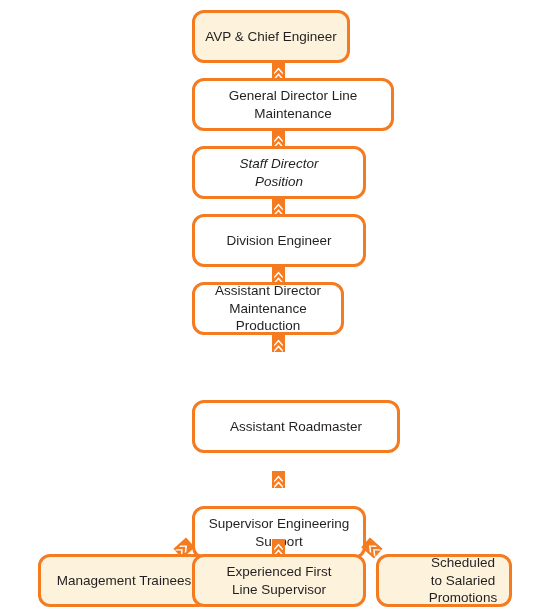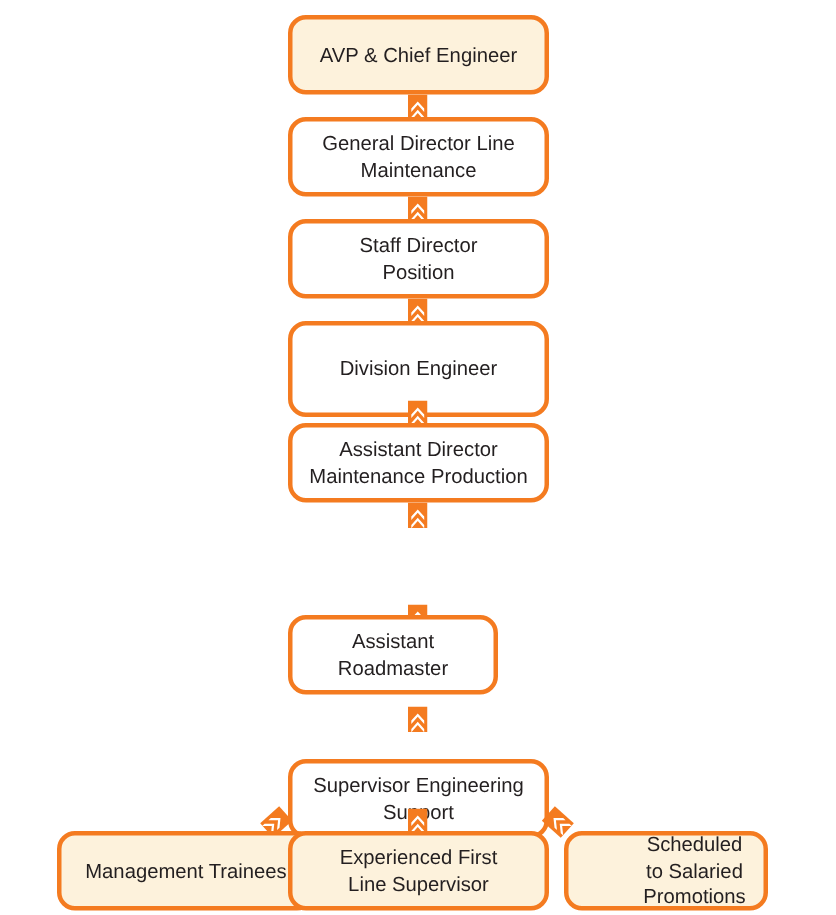--- a/index.html
+++ b/index.html
@@ -60,71 +60,71 @@
     width: 30px;
     height: 26px;
   }
   .connector-d svg { display: block; }
 </style>
 </head>
 <body>
 
 <div id="chart-root">
 
-  <div class="node cream" style="left:192px; top:10px; width:174px; height:53px;">
+  <div class="node cream" style="left:192px; top:10px; width:158px; height:53px;">
     <span class="node-label">AVP &amp; Chief Engineer</span>
   </div>
 
   <div class="connector-v" style="left:272px; top:63px;">
     <svg width="13" height="17" viewBox="0 0 13 17" xmlns="http://www.w3.org/2000/svg">
       <rect x="0" y="0" width="13" height="17" fill="#F47B20"></rect>
       <path d="M2.2 9.4 L6.5 4.6 L10.8 9.4 L10.8 11.6 L6.5 6.8 L2.2 11.6 Z" fill="#ffffff"></path>
       <path d="M2.2 15.0 L6.5 10.2 L10.8 15.0 L10.8 17.2 L6.5 12.4 L2.2 17.2 Z" fill="#ffffff"></path>
     </svg>
   </div>
 
-  <div class="node white" style="left:192px; top:78px; width:174px; height:53px;">
+  <div class="node white" style="left:192px; top:78px; width:202px; height:53px;">
     <span class="node-label">General Director Line
 Maintenance</span>
   </div>
 
   <div class="connector-v" style="left:272px; top:131px;">
     <svg width="13" height="17" viewBox="0 0 13 17" xmlns="http://www.w3.org/2000/svg">
       <rect x="0" y="0" width="13" height="17" fill="#F47B20"></rect>
       <path d="M2.2 9.4 L6.5 4.6 L10.8 9.4 L10.8 11.6 L6.5 6.8 L2.2 11.6 Z" fill="#ffffff"></path>
       <path d="M2.2 15.0 L6.5 10.2 L10.8 15.0 L10.8 17.2 L6.5 12.4 L2.2 17.2 Z" fill="#ffffff"></path>
     </svg>
   </div>
 
-  <div class="node white" style="left:192px; top:146px; width:174px; height:53px;">
+  <div class="node white" style="left:192px; top:146px; width:174px; height:53px;font-style:italic;">
     <span class="node-label">Staff Director
 Position</span>
   </div>
 
   <div class="connector-v" style="left:272px; top:199px;">
     <svg width="13" height="17" viewBox="0 0 13 17" xmlns="http://www.w3.org/2000/svg">
       <rect x="0" y="0" width="13" height="17" fill="#F47B20"></rect>
       <path d="M2.2 9.4 L6.5 4.6 L10.8 9.4 L10.8 11.6 L6.5 6.8 L2.2 11.6 Z" fill="#ffffff"></path>
       <path d="M2.2 15.0 L6.5 10.2 L10.8 15.0 L10.8 17.2 L6.5 12.4 L2.2 17.2 Z" fill="#ffffff"></path>
     </svg>
   </div>
 
-  <div class="node white" style="left:192px; top:214px; width:174px; height:64px;text-align:right;">
+  <div class="node white" style="left:192px; top:214px; width:174px; height:53px;text-align:right;">
     <span class="node-label">Division Engineer</span>
   </div>
 
   <div class="connector-v" style="left:272px; top:267px;">
     <svg width="13" height="17" viewBox="0 0 13 17" xmlns="http://www.w3.org/2000/svg">
       <rect x="0" y="0" width="13" height="17" fill="#F47B20"></rect>
       <path d="M2.2 9.4 L6.5 4.6 L10.8 9.4 L10.8 11.6 L6.5 6.8 L2.2 11.6 Z" fill="#ffffff"></path>
       <path d="M2.2 15.0 L6.5 10.2 L10.8 15.0 L10.8 17.2 L6.5 12.4 L2.2 17.2 Z" fill="#ffffff"></path>
     </svg>
   </div>
 
-  <div class="node white" style="left:192px; top:282px; width:174px; height:53px;">
+  <div class="node white" style="left:192px; top:282px; width:152px; height:53px;">
     <span class="node-label">Assistant Director
 Maintenance Production</span>
   </div>
 
   <div class="connector-v" style="left:272px; top:335px;">
     <svg width="13" height="17" viewBox="0 0 13 17" xmlns="http://www.w3.org/2000/svg">
       <rect x="0" y="0" width="13" height="17" fill="#F47B20"></rect>
       <path d="M2.2 9.4 L6.5 4.6 L10.8 9.4 L10.8 11.6 L6.5 6.8 L2.2 11.6 Z" fill="#ffffff"></path>
       <path d="M2.2 15.0 L6.5 10.2 L10.8 15.0 L10.8 17.2 L6.5 12.4 L2.2 17.2 Z" fill="#ffffff"></path>
     </svg>
@@ -132,21 +132,21 @@
 
 
   <div class="connector-v" style="left:272px; top:403px;">
     <svg width="13" height="17" viewBox="0 0 13 17" xmlns="http://www.w3.org/2000/svg">
       <rect x="0" y="0" width="13" height="17" fill="#F47B20"></rect>
       <path d="M2.2 9.4 L6.5 4.6 L10.8 9.4 L10.8 11.6 L6.5 6.8 L2.2 11.6 Z" fill="#ffffff"></path>
       <path d="M2.2 15.0 L6.5 10.2 L10.8 15.0 L10.8 17.2 L6.5 12.4 L2.2 17.2 Z" fill="#ffffff"></path>
     </svg>
   </div>
 
-  <div class="node white" style="left:192px; top:410px; width:140px; height:53px;">
+  <div class="node white" style="left:192px; top:400px; width:208px; height:53px;">
     <span class="node-label">Assistant Roadmaster</span>
   </div>
 
   <div class="connector-v" style="left:272px; top:471px;">
     <svg width="13" height="17" viewBox="0 0 13 17" xmlns="http://www.w3.org/2000/svg">
       <rect x="0" y="0" width="13" height="17" fill="#F47B20"></rect>
       <path d="M2.2 9.4 L6.5 4.6 L10.8 9.4 L10.8 11.6 L6.5 6.8 L2.2 11.6 Z" fill="#ffffff"></path>
       <path d="M2.2 15.0 L6.5 10.2 L10.8 15.0 L10.8 17.2 L6.5 12.4 L2.2 17.2 Z" fill="#ffffff"></path>
     </svg>
   </div>

